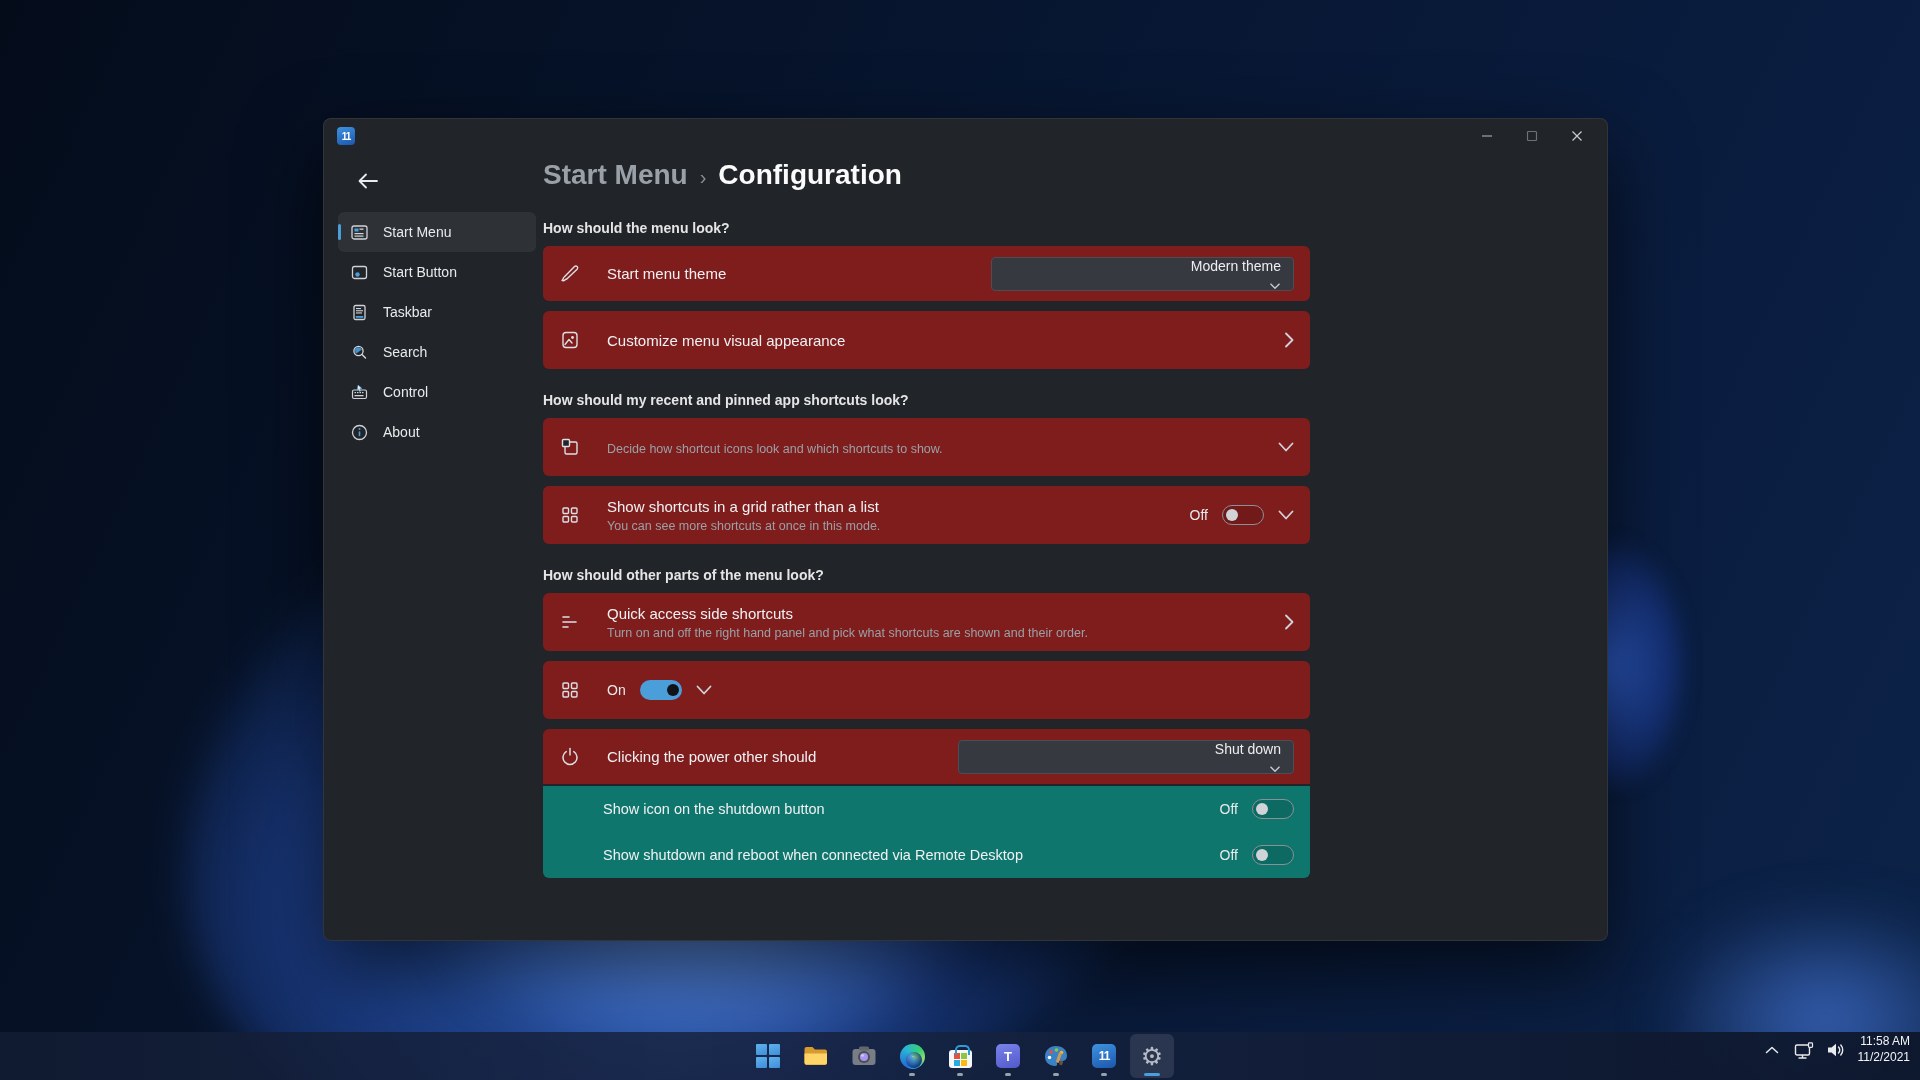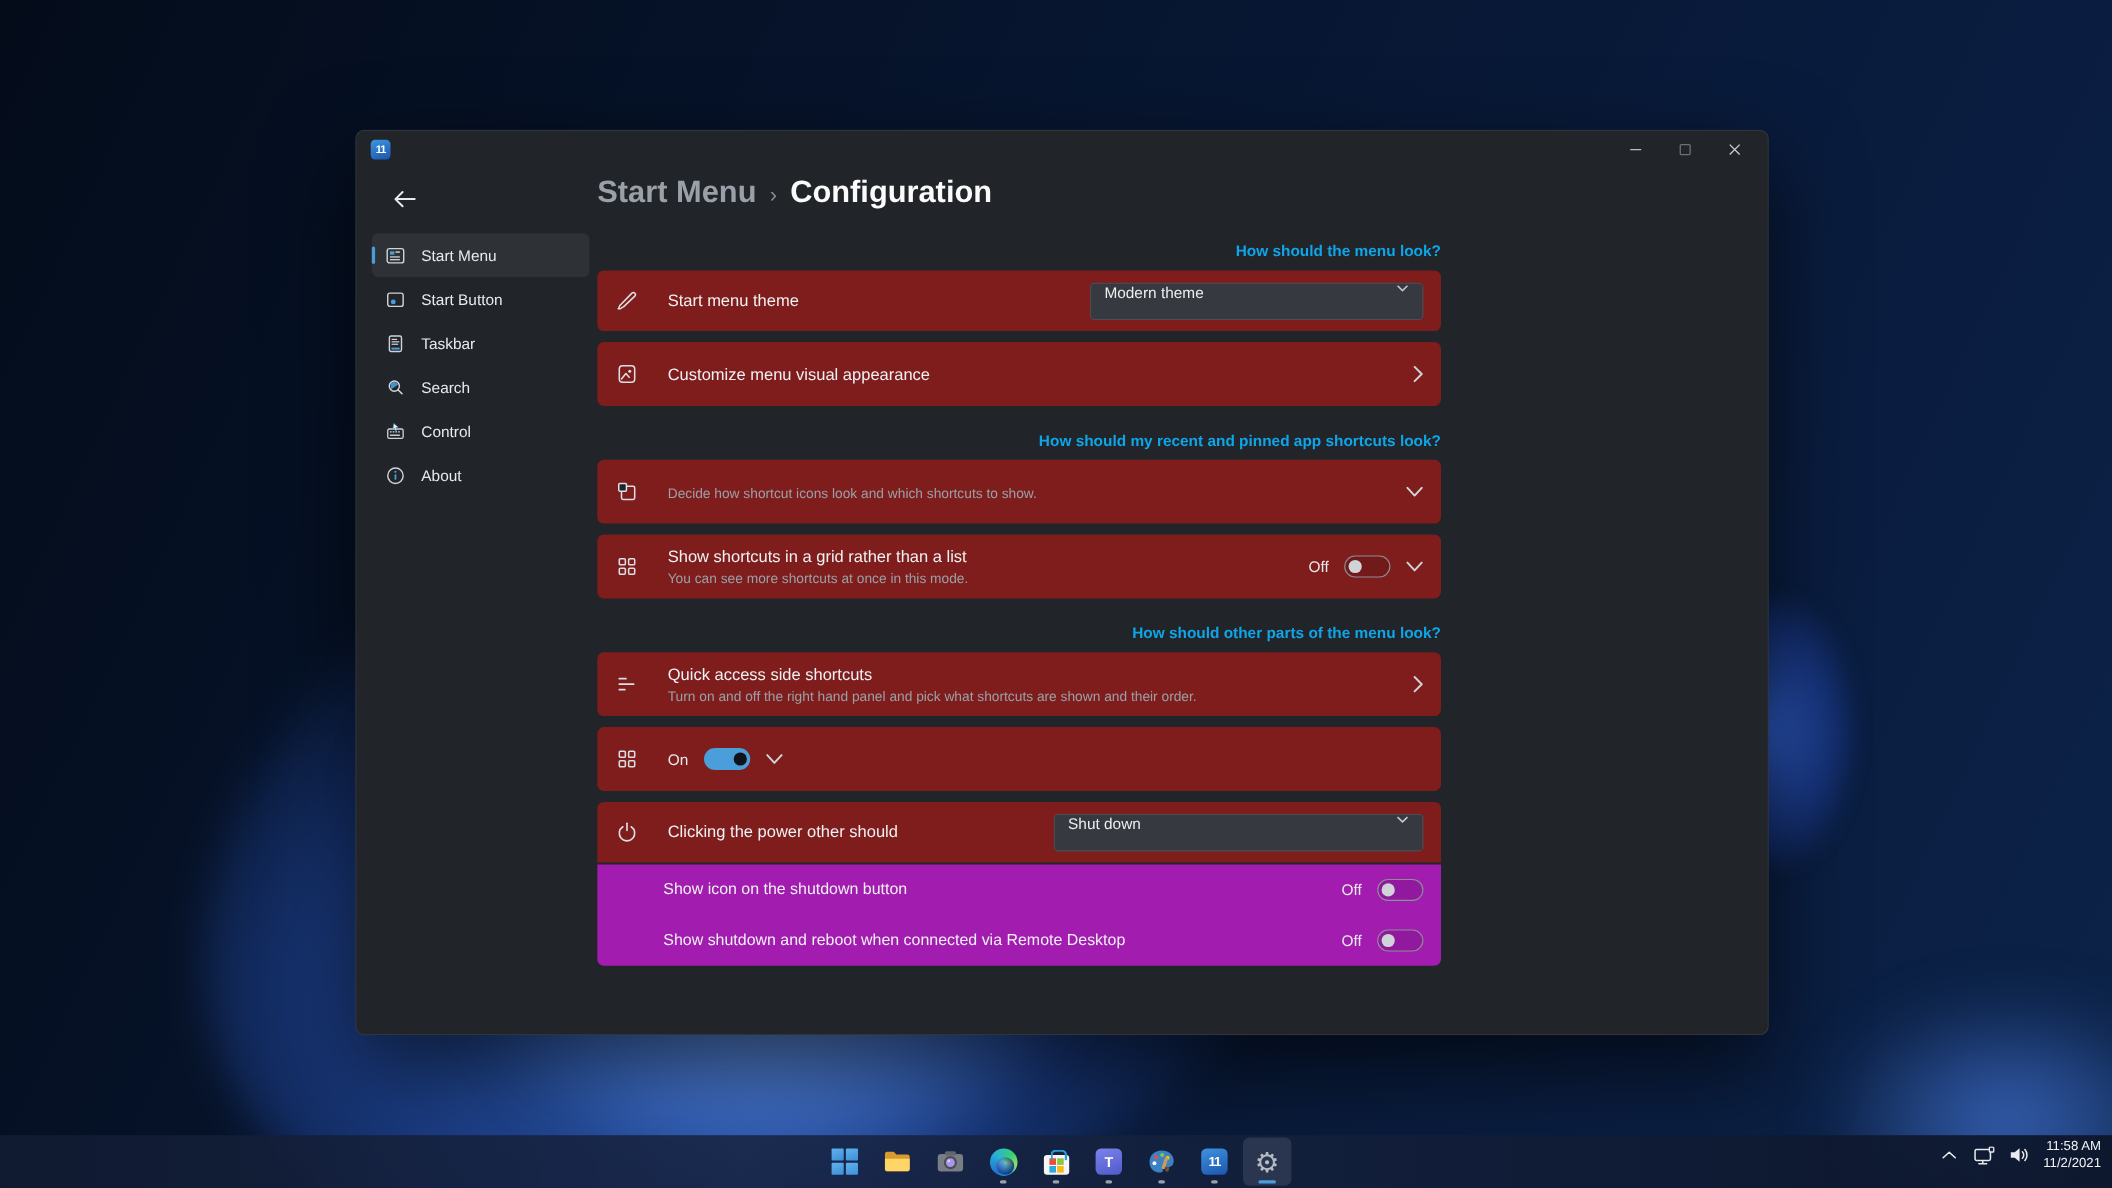--- a/index.html
+++ b/index.html
@@ -46,44 +46,44 @@
   .side-item .s-ico { width:19px; height:19px; display:flex; align-items:center; justify-content:center; }
   .side-item .s-lbl { margin-left:14px; font-size:14px; color:#e8eaec; }
 
   
   .content { position:absolute; left:219px; top:40px; width:767px; }
   .breadcrumb { display:flex; align-items:baseline; gap:12px; height:38px; }
   .crumb-parent { font-size:28px; font-weight:600; color:#9aa0a8; }
   .crumb-sep { font-size:20px; color:#8a8f96; }
   .crumb-current { font-size:28px; font-weight:600; color:#fbfbfb; }
 
-  .sec-header { margin-top:23px; font-size:14px; font-weight:bold; color:#0ea5e9;text-align:right; }
+  .sec-header { margin-top:23px; font-size:14px; font-weight:bold; color:#e5e5e5; }
 
   .row { background:#7f1d1d; border-radius:6px; display:flex; align-items:center;
     padding:0 16px; margin-top:10px; }
   .row.h56 { height:55px; } .row.h58 { height:58px; }
   .icon-cell { width:48px; flex:0 0 48px; display:flex; align-items:center; }
   .text-cell { flex:1; min-width:0; }
   .row-title { font-size:15px; color:#f0f1f3; }
   .row-sub { font-size:12.5px; color:#9aa0a6; margin-top:4px; }
   .control-cell { display:flex; align-items:center; gap:14px; }
 
   .dropdown { height:34px; background:#36393f; border:1px solid #4b4e54; border-radius:4px;
-    display:flex; align-items:flex-start; justify-content:space-between; padding:0 12px; cursor:default; }
+    display:flex; align-items:flex-end; justify-content:space-between; padding:0 12px; cursor:default;flex-direction:column; }
   .dropdown.w-theme { width:303px; } .dropdown.w-power { width:336px; }
   .dd-text { font-size:14px; color:#eceef0; }
 
   .state-lbl { font-size:14px; color:#e8eaec; }
   .toggle { width:42px; height:20px; border-radius:10px; position:relative; flex:0 0 42px; }
   .toggle.off { border:1px solid #8b9096; background:rgba(0,0,0,.1); }
   .toggle.off .knob { position:absolute; left:3px; top:3px; width:12px; height:12px; border-radius:50%; background:#d0d3d7; }
   .toggle.on { background:#4a9eda; }
   .toggle.on .knob { position:absolute; right:3px; top:4px; width:12px; height:12px; border-radius:50%; background:#101318; }
 
-  .subpanel { background:#a21caf; border-radius:0 0 6px 6px; margin-top:2px; }
+  .subpanel { background:#0f766e; border-radius:0 0 6px 6px; margin-top:2px; }
   .row.r-power { border-radius:6px 6px 0 0; }
   .subrow { height:46px; display:flex; align-items:center; padding:0 16px 0 60px; }
   .subrow .row-title { font-size:14.5px; }
 
   
   .taskbar { position:absolute; left:0; right:0; bottom:0; height:48px;
     background:linear-gradient(90deg, rgba(17,27,50,.93) 0%, rgba(24,37,68,.88) 35%, rgba(20,32,60,.9) 60%, rgba(13,22,42,.94) 100%);
     backdrop-filter:blur(8px); }
   .tb-center { position:absolute; left:50%; top:2px; transform:translateX(-50%); display:flex; gap:4px; }
   .tb-app { width:44px; height:44px; border-radius:6px; position:relative;

